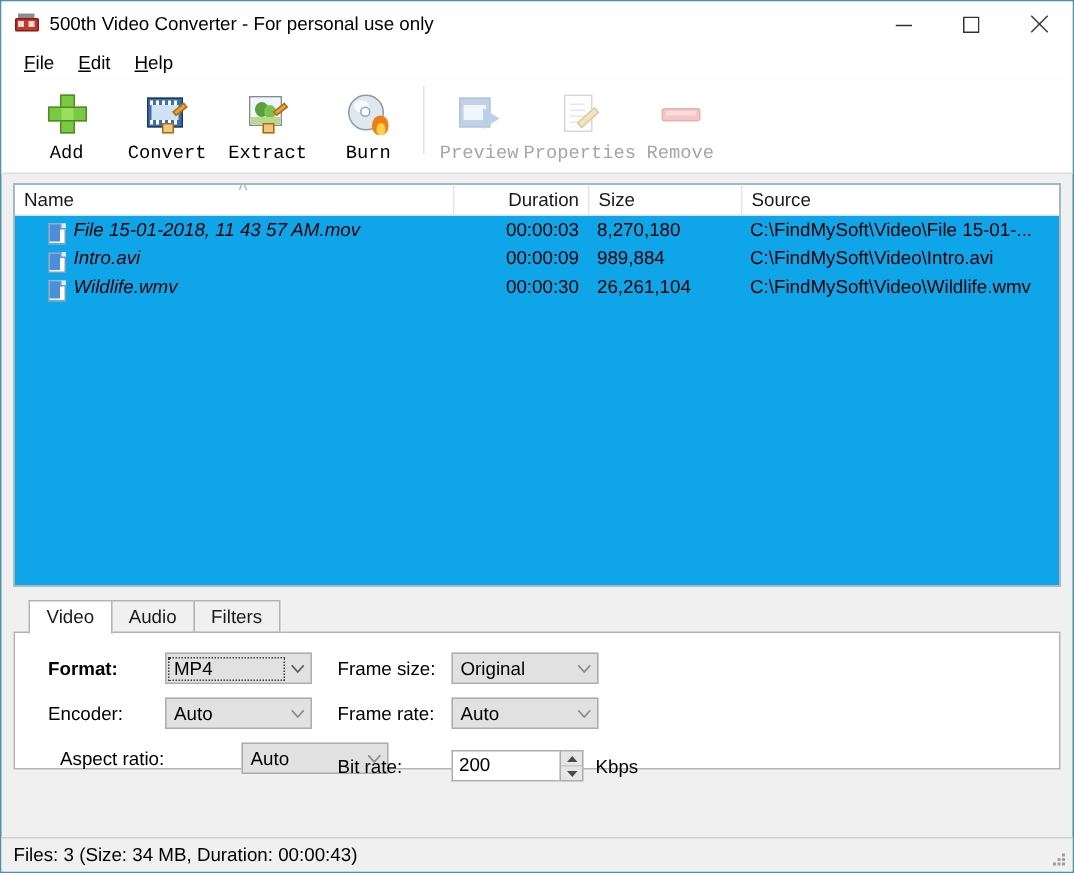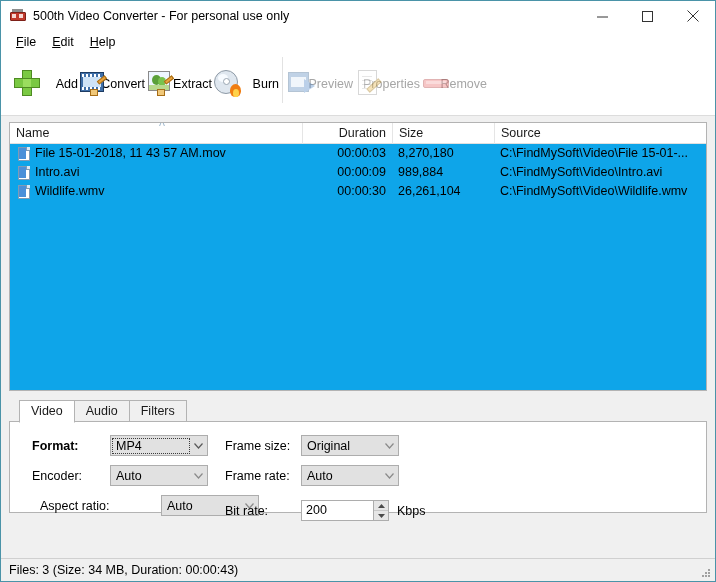--- a/index.html
+++ b/index.html
@@ -102,24 +102,26 @@
     display: flex;
     align-items: flex-start;
     padding-left: 10px;
     flex: none;
     position: relative;
   }
   .tool-btn {
     width: 67px;
     height: 58px;
     display: flex;
+    flex-direction: column;
     align-items: center;
-    justify-content: space-between;
+    justify-content: center;
     padding-top: 4px;
     box-sizing: border-box;
+    font-family: Liberation Mono, monospace;
   }
   .tool-ico {
     width: 32px; height: 32px;
     position: relative;
     margin-bottom: 3px;
   }
   .tool-label {
     font-size: 12.5px;
     color: #000;
   }
@@ -347,21 +349,21 @@
   }
   .lv-td {
     font-size: 12.5px;
     color: #000;
     box-sizing: border-box;
     padding: 0 6px;
     white-space: nowrap;
     overflow: hidden;
     line-height: 19px;
   }
-  .lv-td.col-name { display: flex; align-items: center; gap: 5px; padding-left: 8px; }
+  .lv-td.col-name { display: flex; align-items: flex-end; gap: 5px; padding-left: 22px; font-style: italic; }
   .file-ico {
     width: 12px; height: 14px;
     position: relative;
     flex: none;
   }
   .file-ico .pg {
     position: absolute; inset: 0;
     background: #ffffff;
     border: 1px solid #7f9bb5;
     box-sizing: border-box;

